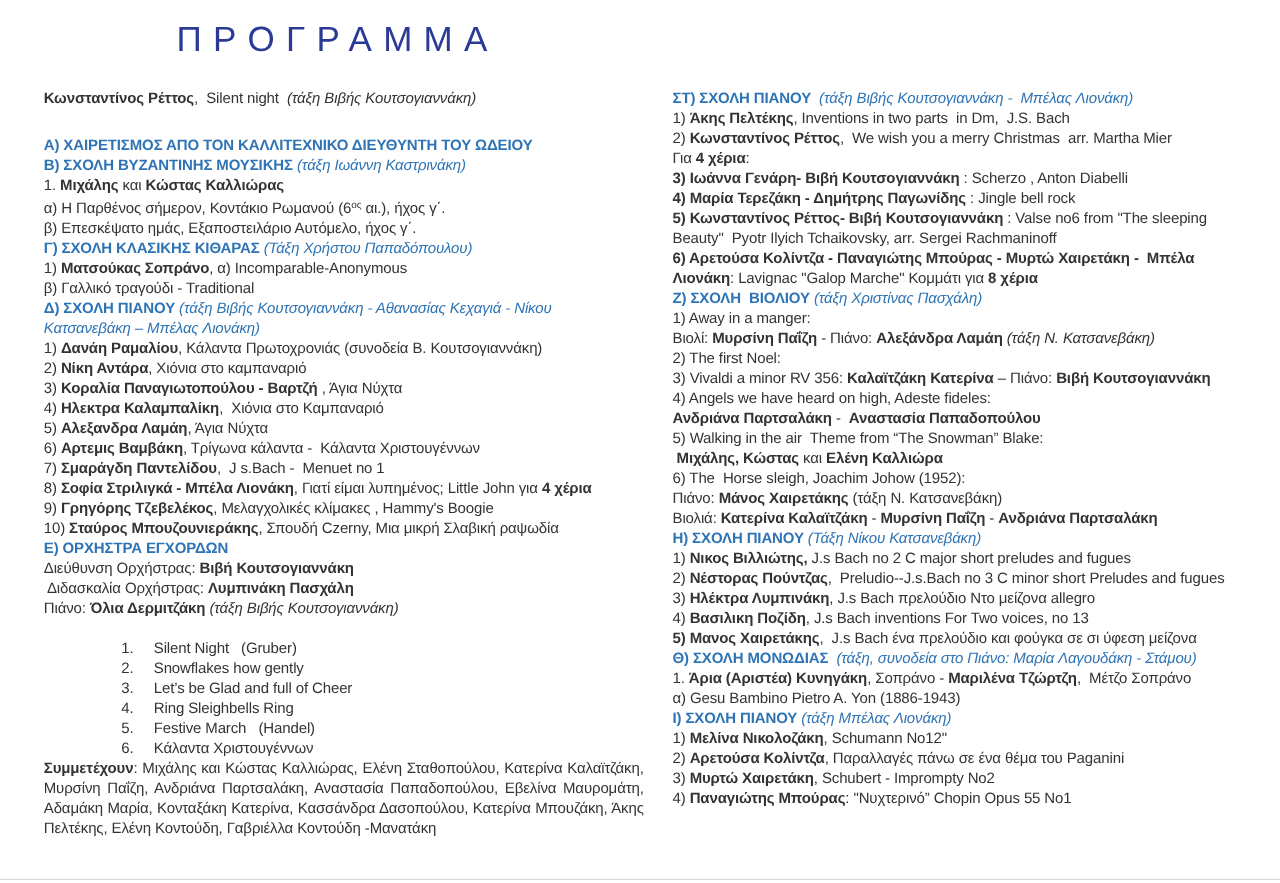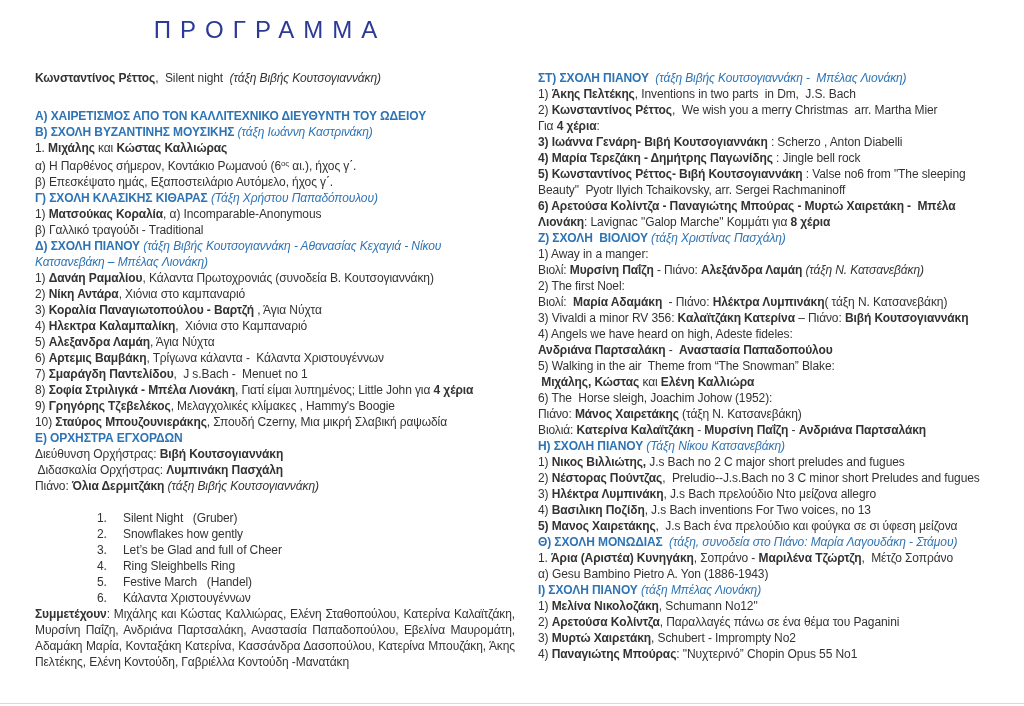--- a/index.html
+++ b/index.html
@@ -7,21 +7,21 @@
     position:relative;
     width:1024px;height:706px;
     background:#fff;
     font-family:"Liberation Sans","DejaVu Sans",sans-serif;
     color:var(--ink,#333);
     overflow:hidden;
   }
   .title{
     position:absolute;top:16px;left:35px;width:470px;
     text-align:center;
-    font-size:24px;
+    font-size:28px;
     letter-spacing:9px;
     color:var(--navy,#2B3A94);
     font-weight:500;
   }
   .col{position:absolute;width:480px;}
   .col-left{left:35px;top:70px;}
   .col-right{left:538px;top:70px;}
   .line{
     font-size:12px;
     line-height:16px;
@@ -49,21 +49,21 @@
   <div class="title">ΠΡΟΓΡΑΜΜΑ</div>
   <div class="col col-left" id="col-left">
       <div class="line"><span class="b">Κωνσταντίνος Ρέττος</span><span>,  Silent night  </span><span class="i">(τάξη Βιβής Κουτσογιαννάκη)</span></div>
       <div class="gap" style="height: 22px;"></div>
       <div class="line"><span class="b c">Α) ΧΑΙΡΕΤΙΣΜΟΣ ΑΠΟ ΤΟΝ ΚΑΛΛΙΤΕΧΝΙΚΟ ΔΙΕΥΘΥΝΤΗ ΤΟΥ ΩΔΕΙΟΥ</span></div>
       <div class="line"><span class="b c">Β) ΣΧΟΛΗ ΒΥΖΑΝΤΙΝΗΣ ΜΟΥΣΙΚΗΣ </span><span class="i c">(τάξη Ιωάννη Καστρινάκη)</span></div>
       <div class="line"><span>1. </span><span class="b">Μιχάλης</span><span> και </span><span class="b">Κώστας Καλλιώρας</span></div>
       <div class="line"><span>α) Η Παρθένος σήμερον, Κοντάκιο Ρωμανού (6</span><span class="sup">ος</span><span> αι.), ήχος γ΄.</span></div>
       <div class="line"><span>β) Επεσκέψατο ημάς, Εξαποστειλάριο Αυτόμελο, ήχος γ΄.</span></div>
       <div class="line"><span class="b c">Γ) ΣΧΟΛΗ ΚΛΑΣΙΚΗΣ ΚΙΘΑΡΑΣ </span><span class="i c">(Τάξη Χρήστου Παπαδόπουλου)</span></div>
-      <div class="line"><span>1) </span><span class="b">Ματσούκας Κοραλία</span><span>, α) Incomparable-Anonymous</span></div>
+      <div class="line"><span>1) </span><span class="b">Ματσούκας Σοπράνο</span><span>, α) Incomparable-Anonymous</span></div>
       <div class="line"><span>β) Γαλλικό τραγούδι - Traditional</span></div>
       <div class="line"><span class="b c">Δ) ΣΧΟΛΗ ΠΙΑΝΟΥ </span><span class="i c">(τάξη Βιβής Κουτσογιαννάκη - Αθανασίας Κεχαγιά - Νίκου</span></div>
       <div class="line"><span class="i c">Κατσανεβάκη – Μπέλας Λιονάκη)</span></div>
       <div class="line"><span>1) </span><span class="b">Δανάη Ραμαλίου</span><span>, Κάλαντα Πρωτοχρονιάς (συνοδεία Β. Κουτσογιαννάκη)</span></div>
       <div class="line"><span>2) </span><span class="b">Νίκη Αντάρα</span><span>, Χιόνια στο καμπαναριό</span></div>
       <div class="line"><span>3) </span><span class="b">Κοραλία Παναγιωτοπούλου - Βαρτζή</span><span> , Άγια Νύχτα</span></div>
       <div class="line"><span>4) </span><span class="b">Ηλεκτρα Καλαμπαλίκη</span><span>,  Χιόνια στο Καμπαναριό</span></div>
       <div class="line"><span>5) </span><span class="b">Αλεξανδρα Λαμάη</span><span>, Άγια Νύχτα</span></div>
       <div class="line"><span>6) </span><span class="b">Αρτεμις Βαμβάκη</span><span>, Τρίγωνα κάλαντα -  Κάλαντα Χριστουγέννων</span></div>
       <div class="line"><span>7) </span><span class="b">Σμαράγδη Παντελίδου</span><span>,  J s.Bach -  Menuet no 1</span></div>
@@ -91,21 +91,20 @@
       <div class="line"><span class="b">3) </span><span class="b">Ιωάννα Γενάρη- Βιβή Κουτσογιαννάκη</span><span> : Scherzo , Anton Diabelli</span></div>
       <div class="line"><span class="b">4) </span><span class="b">Μαρία Τερεζάκη - Δημήτρης Παγωνίδης</span><span> : Jingle bell rock</span></div>
       <div class="line"><span class="b">5) </span><span class="b">Κωνσταντίνος Ρέττος- Βιβή Κουτσογιαννάκη</span><span> : Valse no6 from "The sleeping</span></div>
       <div class="line"><span>Beauty"  Pyotr Ilyich Tchaikovsky, arr. Sergei Rachmaninoff</span></div>
       <div class="line"><span class="b">6) </span><span class="b">Αρετούσα Κολίντζα - Παναγιώτης Μπούρας - Μυρτώ Χαιρετάκη -  Μπέλα</span></div>
       <div class="line"><span class="b">Λιονάκη</span><span>: Lavignac "Galop Marche" Κομμάτι για </span><span class="b">8 χέρια</span></div>
       <div class="line"><span class="b c">Ζ) ΣΧΟΛΗ  ΒΙΟΛΙΟΥ </span><span class="i c">(τάξη Χριστίνας Πασχάλη)</span></div>
       <div class="line"><span>1) Away in a manger:</span></div>
       <div class="line"><span>Βιολί: </span><span class="b">Μυρσίνη Παΐζη</span><span> - Πιάνο: </span><span class="b">Αλεξάνδρα Λαμάη</span><span> </span><span class="i">(τάξη Ν. Κατσανεβάκη)</span></div>
       <div class="line"><span>2) The first Noel:</span></div>
-      <div class="line"><span>Βιολί:  </span><span class="b">Μαρία Αδαμάκη</span><span>  - Πιάνο: </span><span class="b">Ηλέκτρα Λυμπινάκη</span><span>( τάξη Ν. Κατσανεβάκη)</span></div>
       <div class="line"><span>3) Vivaldi a minor RV 356: </span><span class="b">Καλαϊτζάκη Κατερίνα</span><span> – Πιάνο: </span><span class="b">Βιβή Κουτσογιαννάκη</span></div>
       <div class="line"><span>4) Angels we have heard on high, Adeste fideles:</span></div>
       <div class="line"><span class="b">Ανδριάνα Παρτσαλάκη</span><span> -  </span><span class="b">Αναστασία Παπαδοπούλου</span></div>
       <div class="line"><span>5) Walking in the air  Theme from “The Snowman” Blake:</span></div>
       <div class="line"><span> </span><span class="b">Μιχάλης, Κώστας</span><span> και </span><span class="b">Ελένη Καλλιώρα</span></div>
       <div class="line"><span>6) The  Horse sleigh, Joachim Johow (1952):</span></div>
       <div class="line"><span>Πιάνο: </span><span class="b">Μάνος Χαιρετάκης</span><span> (τάξη Ν. Κατσανεβάκη)</span></div>
       <div class="line"><span>Βιολιά: </span><span class="b">Κατερίνα Καλαϊτζάκη</span><span> - </span><span class="b">Μυρσίνη Παΐζη</span><span> - </span><span class="b">Ανδριάνα Παρτσαλάκη</span></div>
       <div class="line"><span class="b c">Η) ΣΧΟΛΗ ΠΙΑΝΟΥ </span><span class="i c">(Τάξη Νίκου Κατσανεβάκη)</span></div>
       <div class="line"><span>1) </span><span class="b">Νικος Βιλλιώτης,</span><span> J.s Bach no 2 C major short preludes and fugues</span></div>

